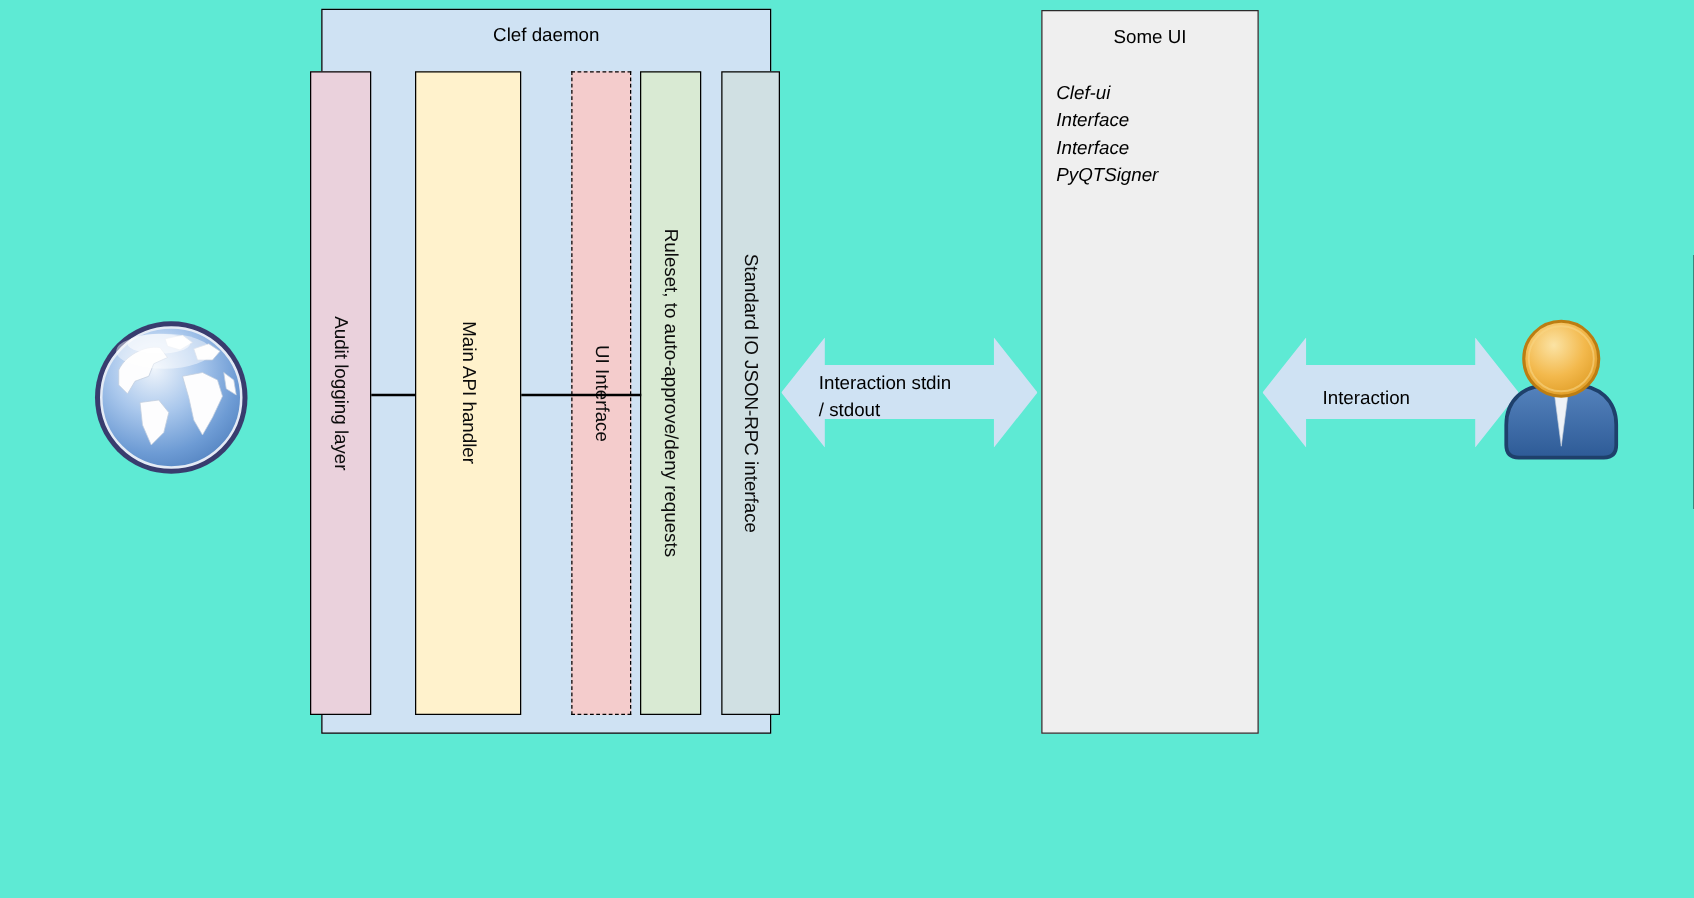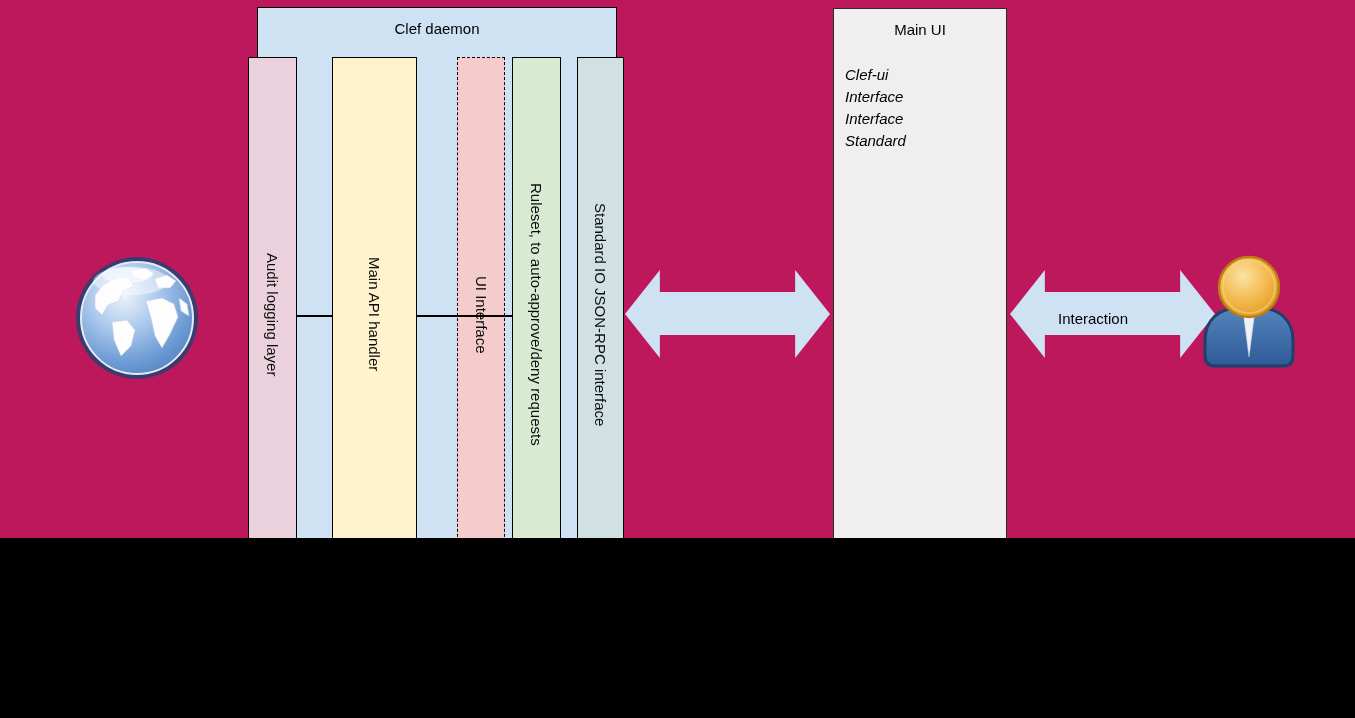--- a/index.html
+++ b/index.html
@@ -1,17 +1,17 @@
 <!DOCTYPE html>
 <html><head>
 <meta charset="utf-8">
 <style>
   html,body { margin:0; padding:0; background:#000; }
   #canvas {
-    position:relative; width:1355px; height:538px; background:#be185d;
+    position:relative; width:1355px; height:718px; background:#5eead4;
     font-family:"Liberation Sans","DejaVu Sans",sans-serif; color:#000;
     overflow:hidden;
   }
   .abs { position:absolute; }
 
   
   #clef-box {
     left:257px; top:7px; width:360px; height:580px;
     background:#cfe2f3; border:1px solid #000; box-sizing:border-box;
   }
@@ -115,28 +115,32 @@
       <path d="M80,23 L92,19 L101,25 L95,32 L83,32 Z"></path>
       <path d="M71,45 L87,42 L99,48 L103,61 L95,78 L87,92 L80,80 L76,62 Z"></path>
       <path d="M37,66 L52,64 L60,74 L56,90 L46,100 L39,84 Z"></path>
       <path d="M104,42 L112,48 L114,60 L106,55 Z"></path>
     </g>
     <ellipse cx="56" cy="25" rx="38" ry="14" fill="#ffffff" opacity="0.45"></ellipse>
     <ellipse cx="52" cy="19" rx="25" ry="8" fill="#ffffff" opacity="0.55"></ellipse>
   </svg>
 
   <div class="abs dbl-arrow" id="arrow-stdio" style="background: rgb(207, 226, 243);"></div>
+  <div class="abs" id="arrow-stdio-label">
+    <div>Interaction stdin</div>
+    <div>/ stdout</div>
+  </div>
 
   <div class="abs" id="someui-box" style="background: rgb(239, 239, 239);"></div>
-  <div class="abs" id="someui-title">Main UI</div>
+  <div class="abs" id="someui-title">Some UI</div>
   <div class="abs" id="someui-list">
     <div>Clef-ui</div>
     <div>Interface</div>
     <div>Interface</div>
-    <div>Standard</div>
+    <div>PyQTSigner</div>
   </div>
 
   <div class="abs dbl-arrow" id="arrow-user" style="background: rgb(207, 226, 243);"></div>
   <div class="abs" id="arrow-user-label">Interaction</div>
 
   <svg class="abs" id="person" width="92" height="115" viewBox="0 0 92 115">
     <defs>
       <linearGradient id="bodyGrad" x1="0" y1="0" x2="0" y2="1">
         <stop offset="0%" stop-color="#5583bd"></stop>
         <stop offset="100%" stop-color="#2e5b97"></stop>

